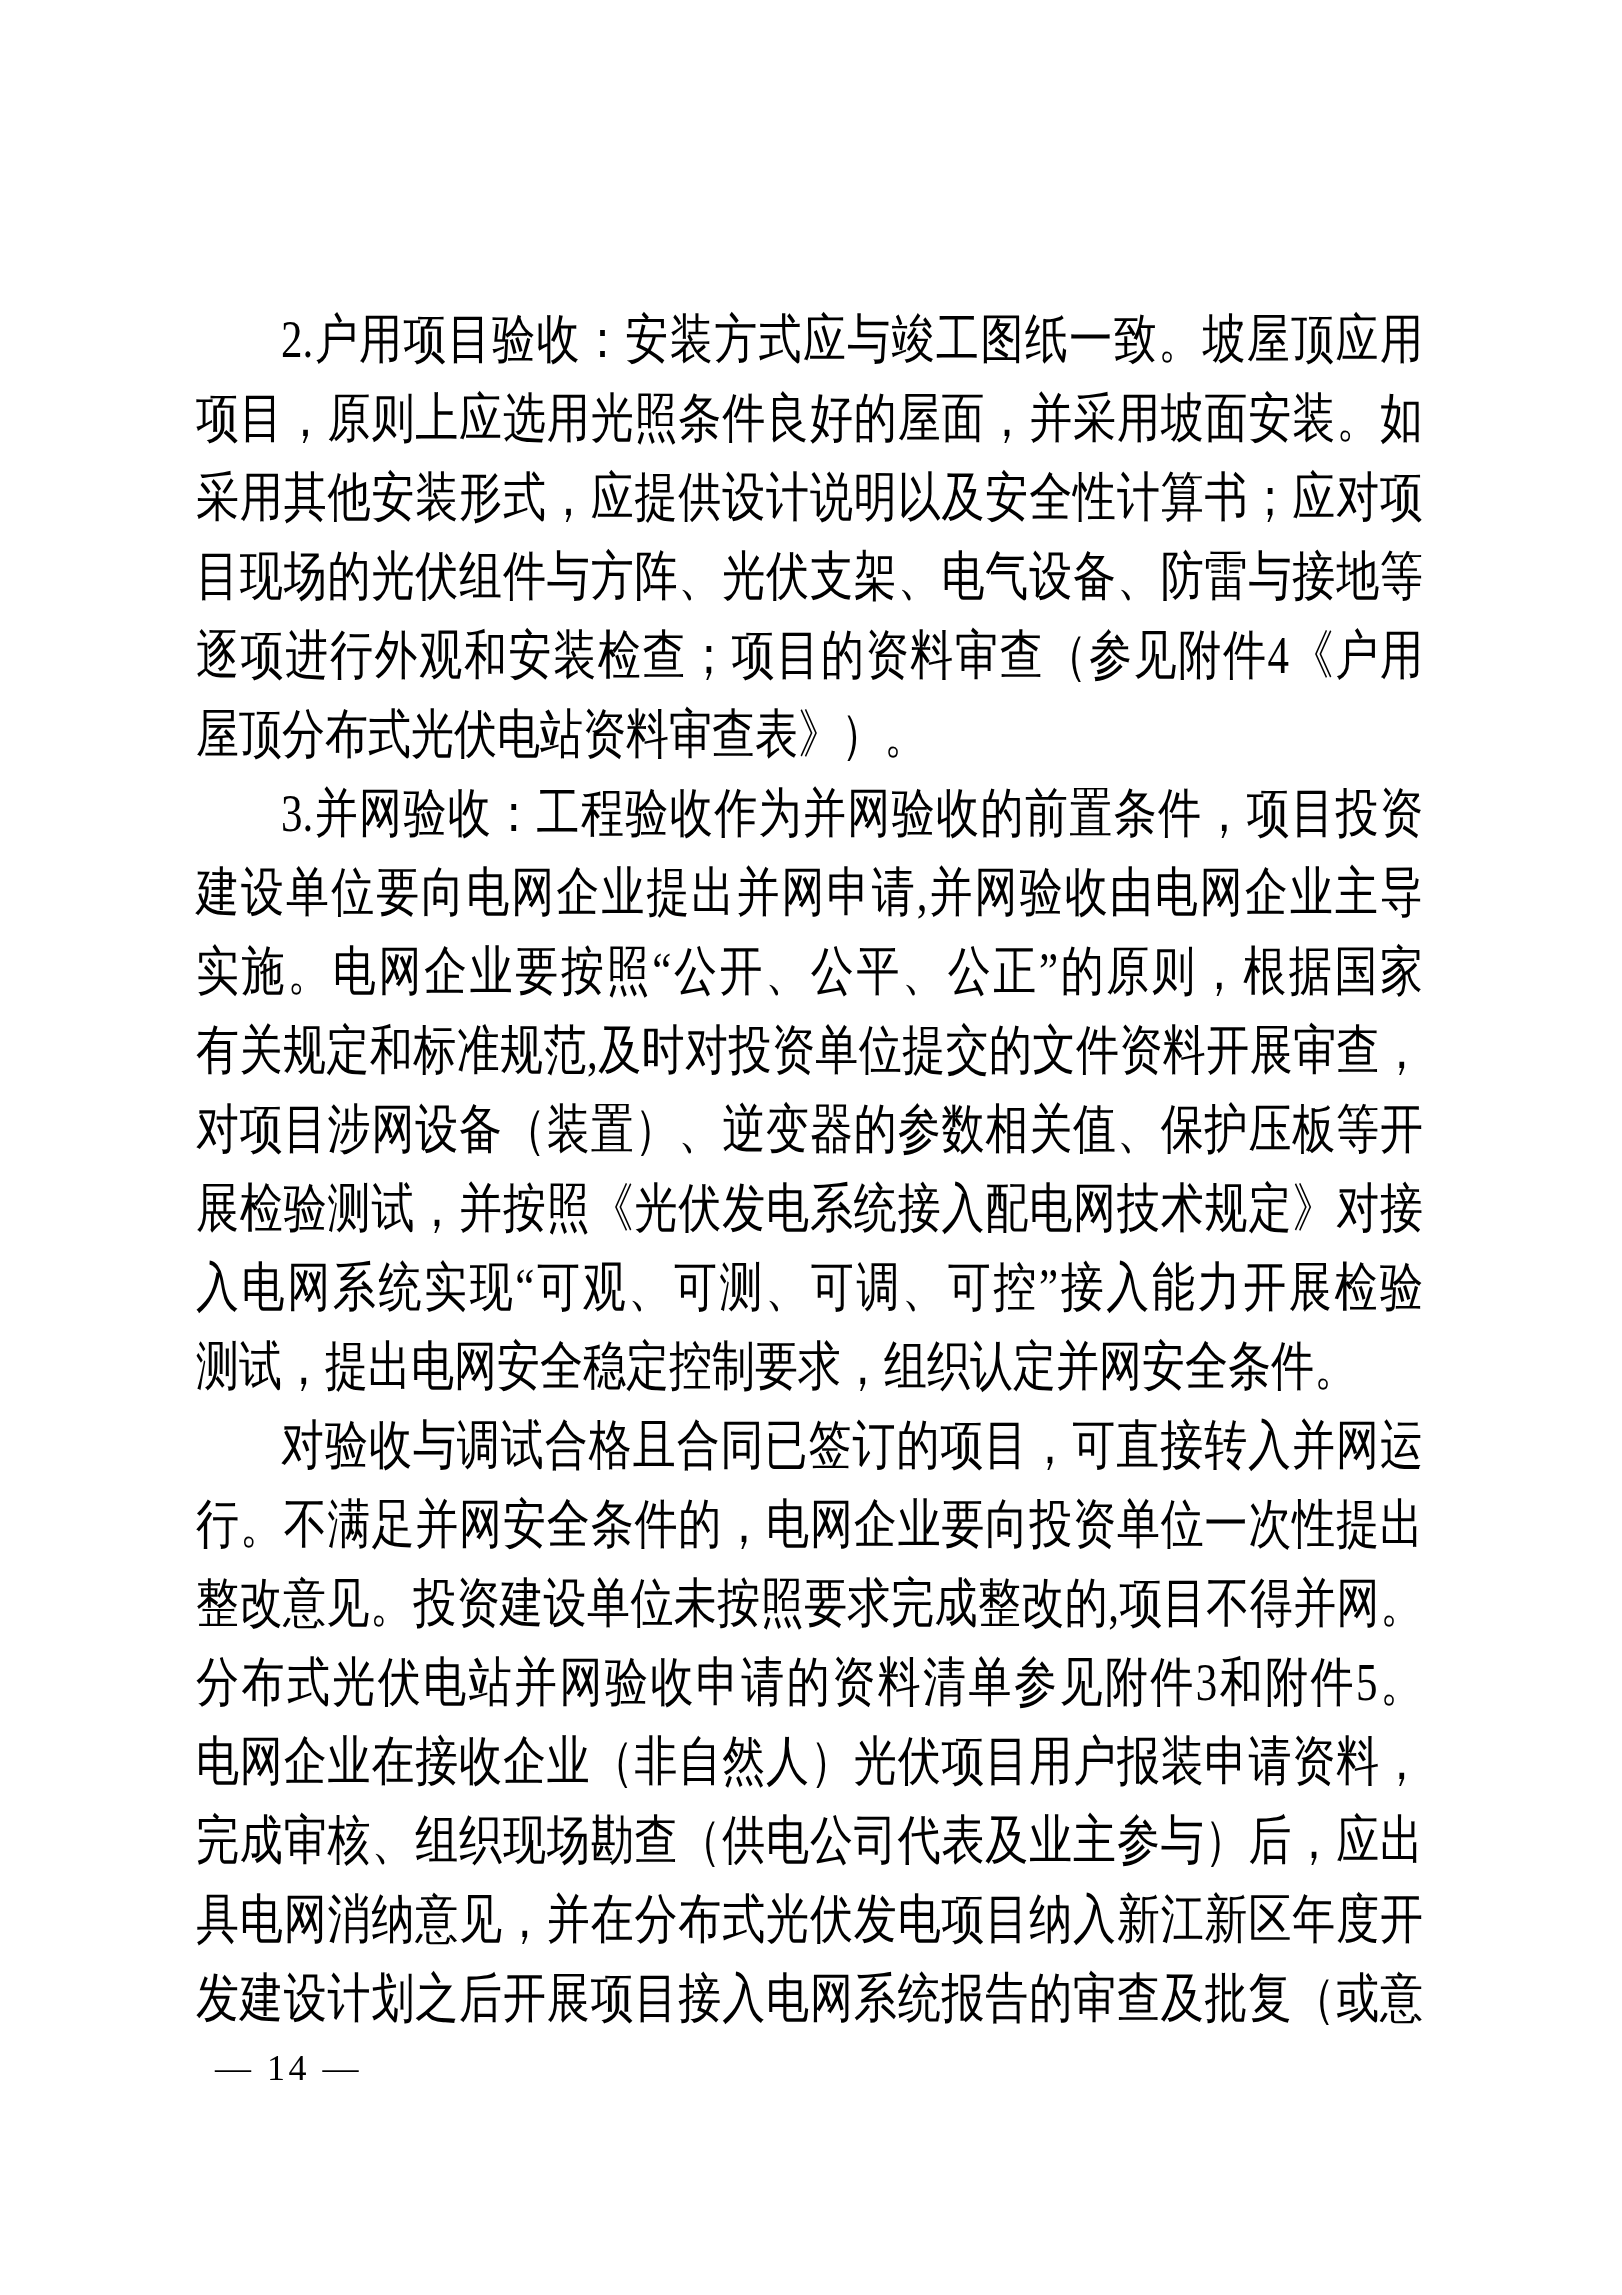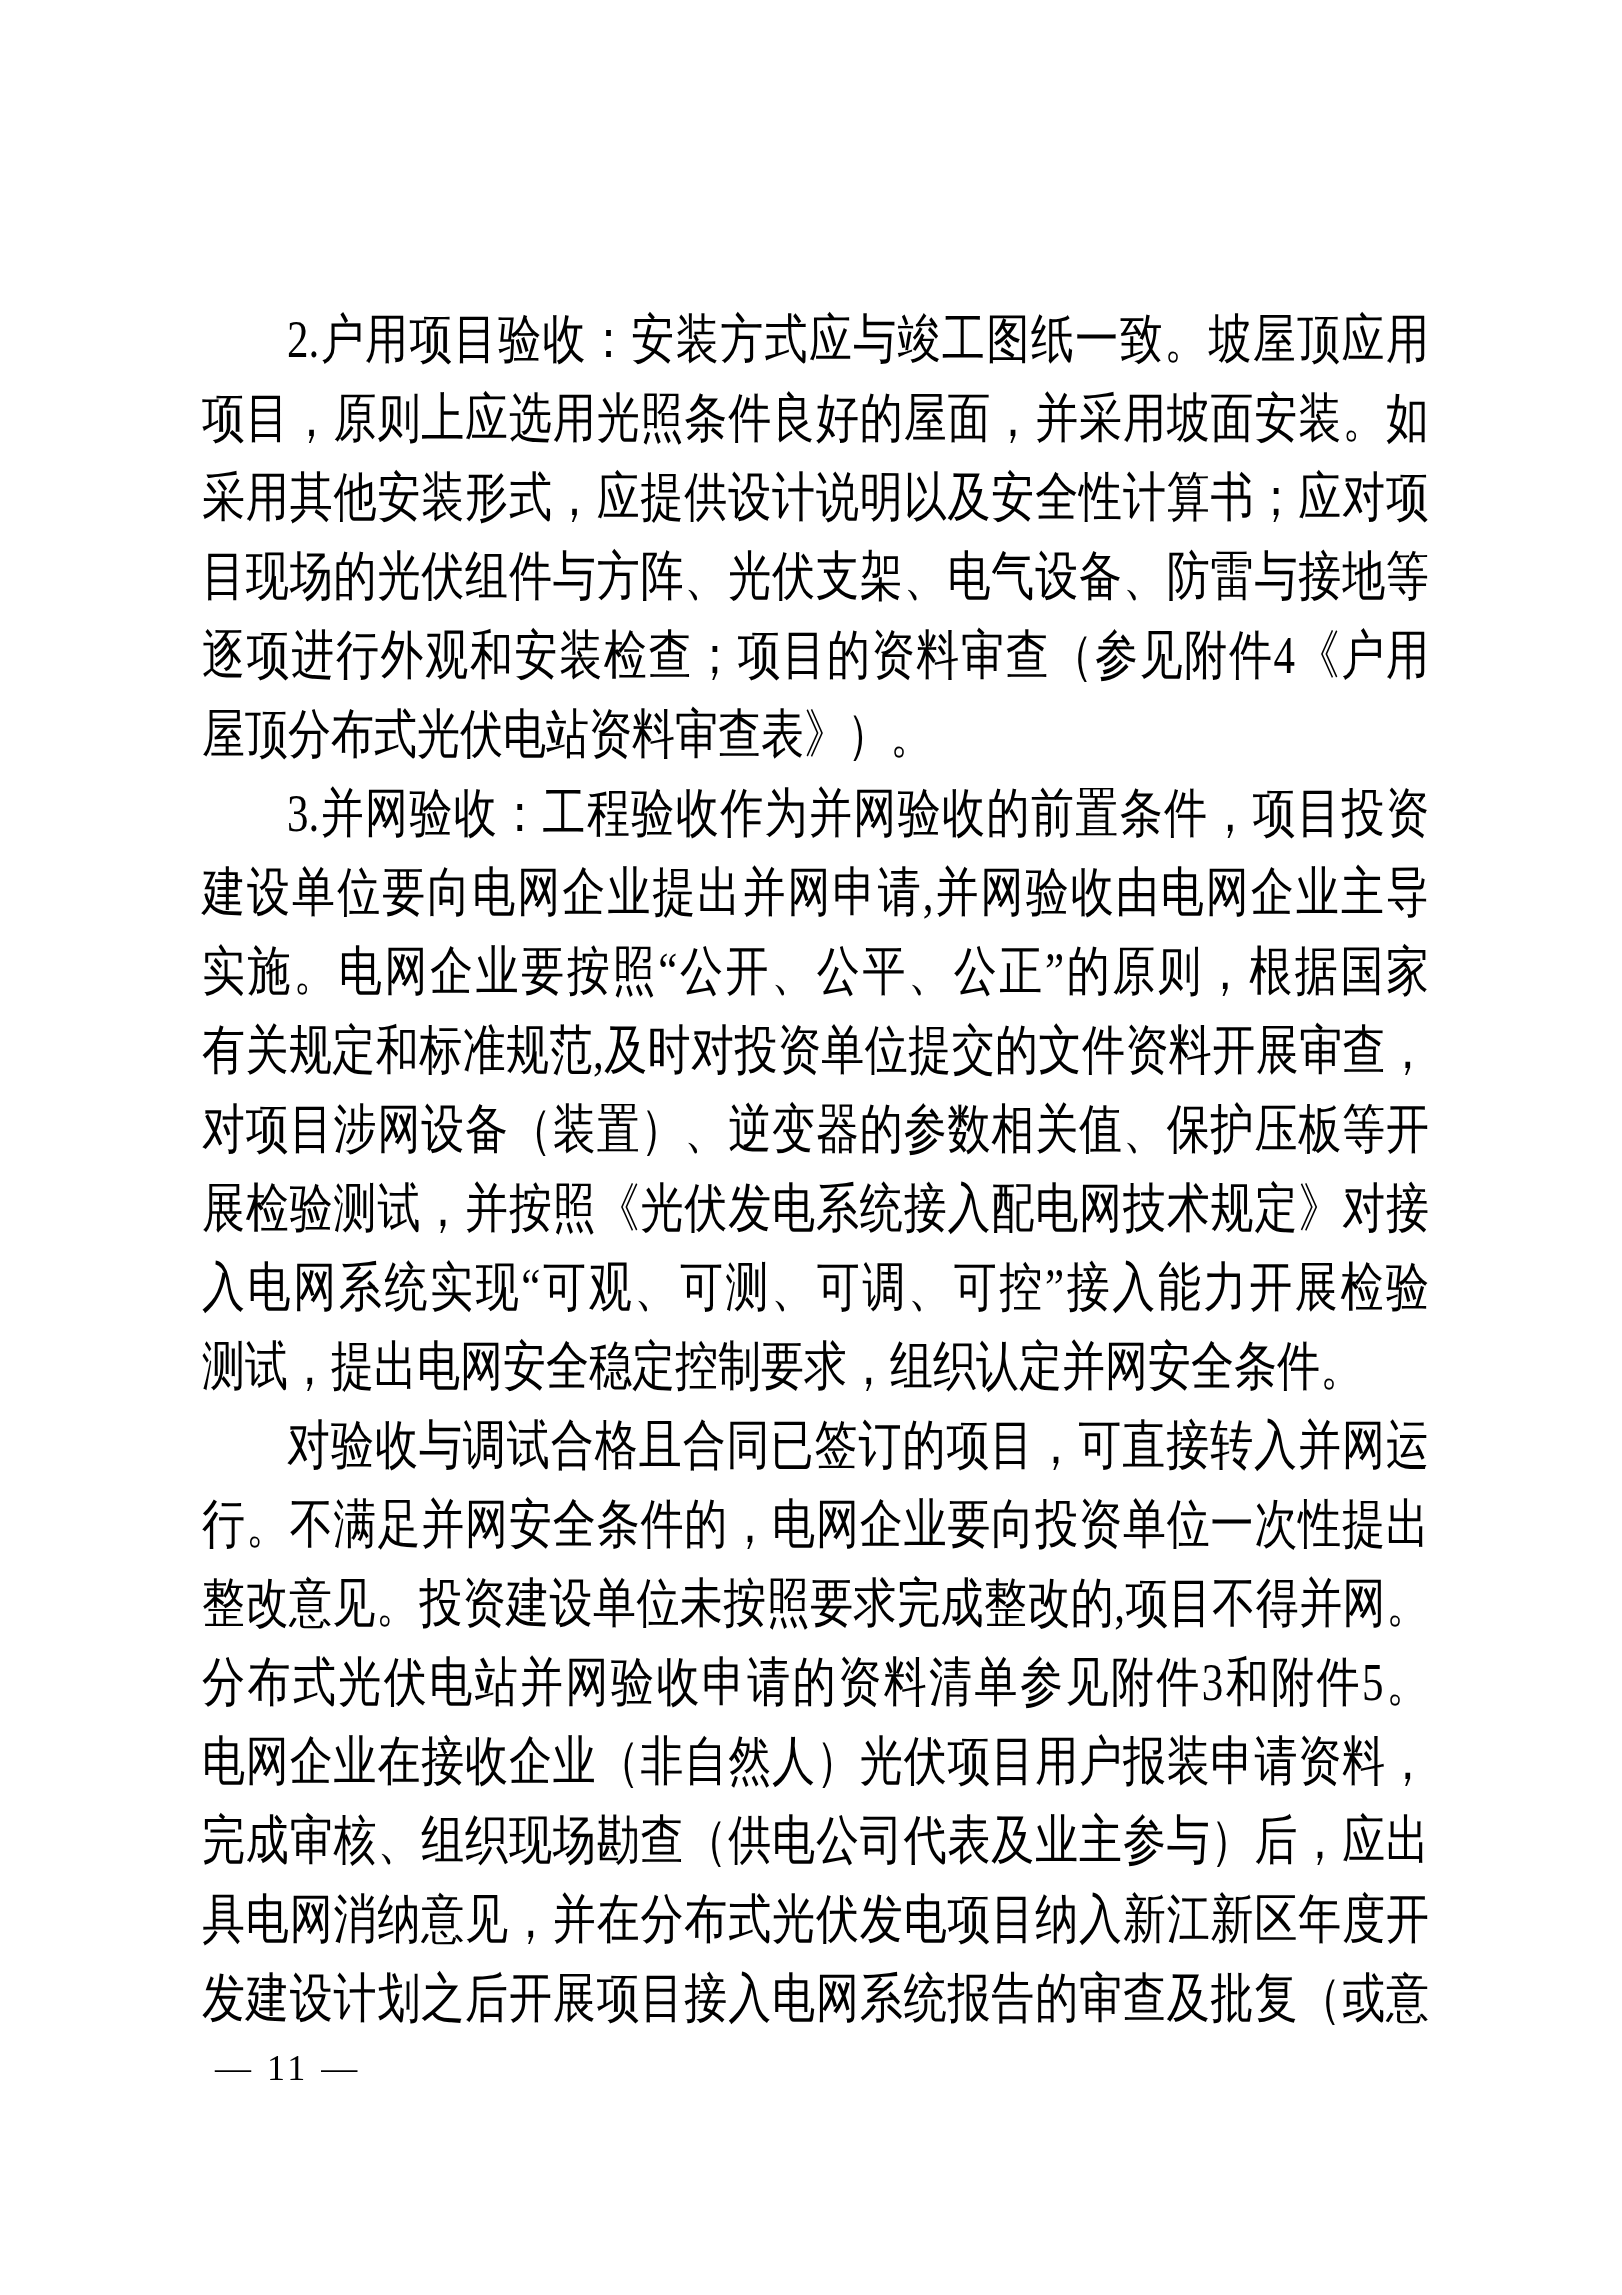--- a/index.html
+++ b/index.html
@@ -11,21 +11,21 @@
     position: relative;
     width: 1623px;
     height: 2295px;
     background: #ffffff;
     font-family: "Liberation Serif", serif;
     color: #000000;
     overflow: hidden;
   }
   .textblock {
     position: absolute;
-    left: 202px;
+    left: 196px;
     top: 300px;
     width: 1227px;
   }
   .line {
     height: 79px;
     line-height: 79px;
     font-size: 43px;
     letter-spacing: 0;
     word-break: break-all;
     white-space: normal;
@@ -74,15 +74,15 @@
       <div class="line f">测试，提出电网安全稳定控制要求，组织认定并网安全条件。</div>
       <div class="line j i">对验收与调试合格且合同已签订的项目，可直接转入并网运</div>
       <div class="line j">行。不满足并网安全条件的，电网企业要向投资单位一次性提出</div>
       <div class="line j">整改意见。投资建设单位未按照要求完成整改的,项目不得并网。</div>
       <div class="line j">分布式光伏电站并网验收申请的资料清单参见附件3和附件5。</div>
       <div class="line j">电网企业在接收企业（非自然人）光伏项目用户报装申请资料，</div>
       <div class="line j">完成审核、组织现场勘查（供电公司代表及业主参与）后，应出</div>
       <div class="line j">具电网消纳意见，并在分布式光伏发电项目纳入新江新区年度开</div>
       <div class="line j">发建设计划之后开展项目接入电网系统报告的审查及批复（或意</div>
     </div>
-  <div class="footer">— 11 —</div>
+  <div class="footer">— 14 —</div>
 </div>
 
 
 </body></html>

